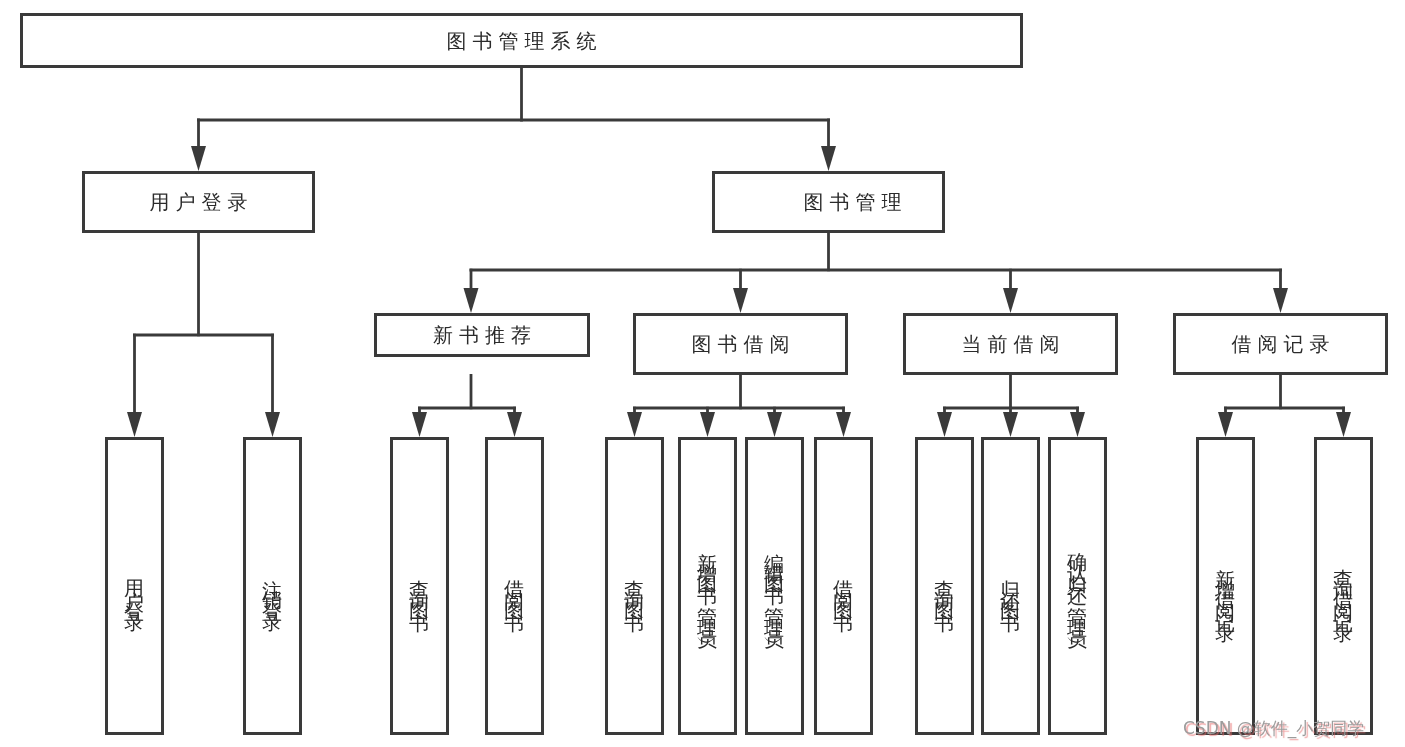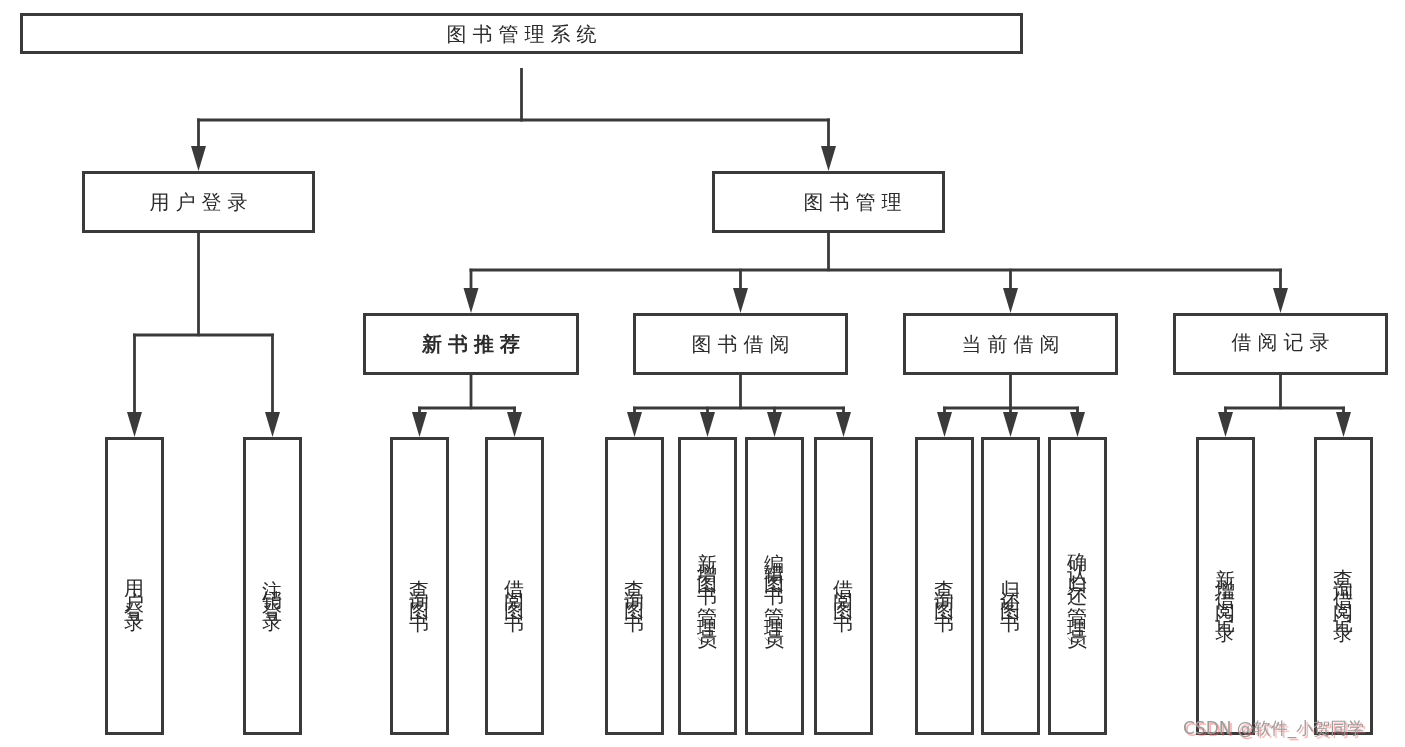--- a/index.html
+++ b/index.html
@@ -85,41 +85,41 @@
       <polygon points="700,412 715,412 707.5,437" fill="#3a3a3a"></polygon>
       <polygon points="767,412 782,412 774.5,437" fill="#3a3a3a"></polygon>
       <polygon points="836,412 851,412 843.5,437" fill="#3a3a3a"></polygon>
       <polygon points="937,412 952,412 944.5,437" fill="#3a3a3a"></polygon>
       <polygon points="1003,412 1018,412 1010.5,437" fill="#3a3a3a"></polygon>
       <polygon points="1070,412 1085,412 1077.5,437" fill="#3a3a3a"></polygon>
       <polygon points="1218,412 1233,412 1225.5,437" fill="#3a3a3a"></polygon>
       <polygon points="1336,412 1351,412 1343.5,437" fill="#3a3a3a"></polygon>
     </svg>
 
-  <div class="node h" style="left:20px; top:13px; width:1003px; height:41px;">
+  <div class="node h" style="left:20px; top:13px; width:1003px; height:55px;">
     <span>图书管理系统</span>
   </div>
 
   <div class="node h" style="left:82px; top:171px; width:233px; height:62px;">
     <span>用户登录</span>
   </div>
   <div class="node h" style="left:712px; top:171px; width:233px; height:62px;padding-left:48px;">
     <span>图书管理</span>
   </div>
 
-  <div class="node h" style="left:363px; top:313px; width:216px; height:62px;font-weight:bold;">
+  <div class="node h" style="left:374px; top:313px; width:216px; height:44px;">
     <span>新书推荐</span>
   </div>
   <div class="node h" style="left:633px; top:313px; width:215px; height:62px;">
     <span>图书借阅</span>
   </div>
   <div class="node h" style="left:903px; top:313px; width:215px; height:62px;">
     <span>当前借阅</span>
   </div>
-  <div class="node h" style="left:1173px; top:313px; width:215px; height:62px;font-family:Liberation Mono, monospace;">
+  <div class="node h" style="left:1173px; top:313px; width:215px; height:62px;">
     <span>借阅记录</span>
   </div>
 
   <div class="node v" style="left:105px; top:437px; width:59px; height:298px;">
     <span>用户登录</span>
   </div>
   <div class="node v" style="left:243px; top:437px; width:59px; height:298px;">
     <span>注销登录</span>
   </div>
 

